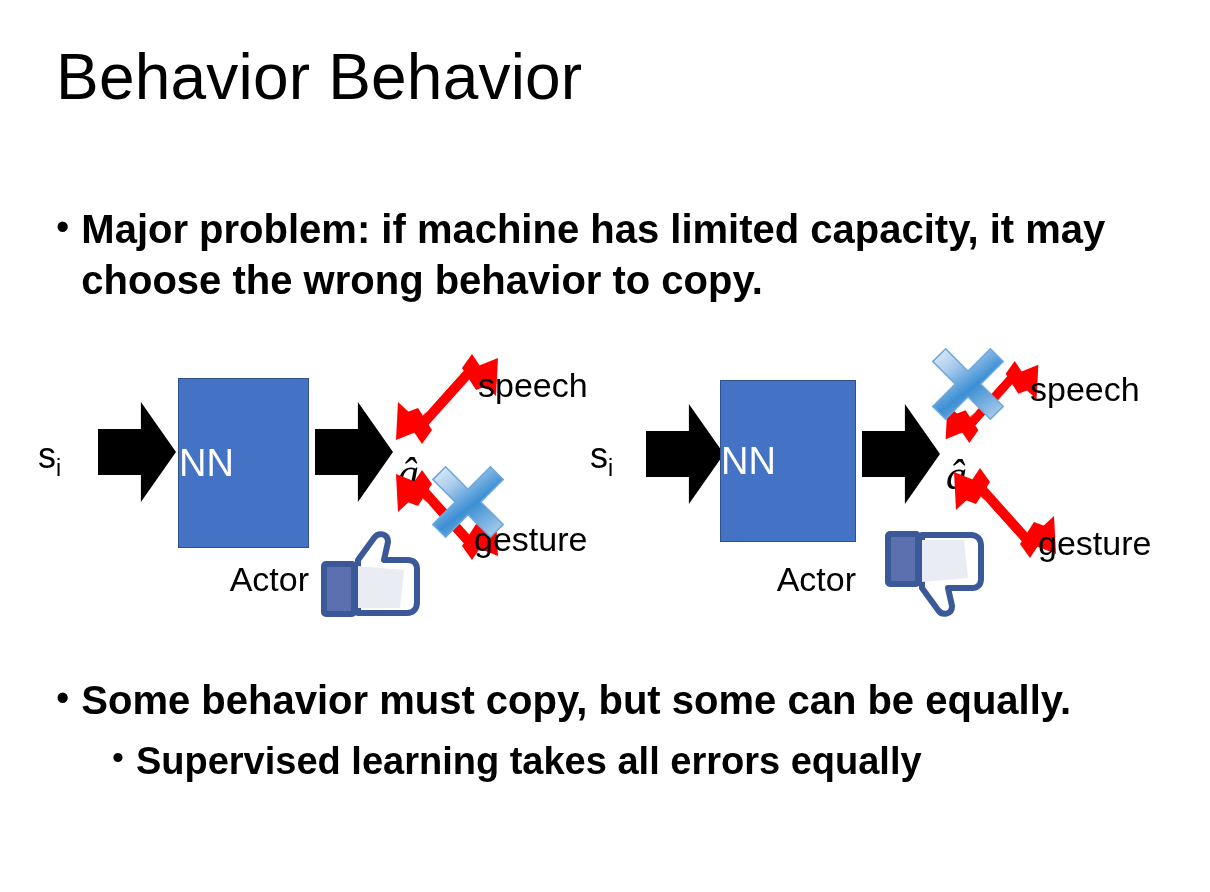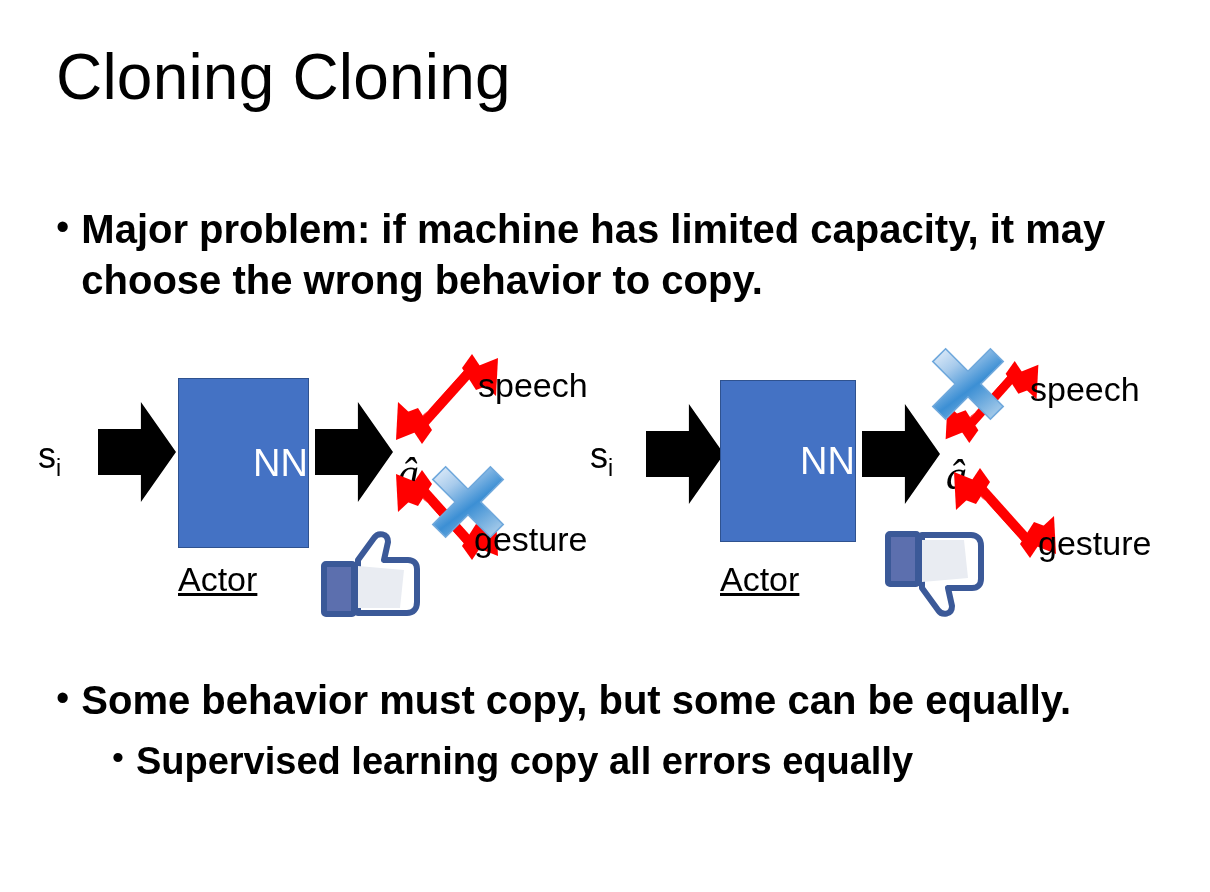--- a/index.html
+++ b/index.html
@@ -81,32 +81,31 @@
     position: absolute;
     background: #4472C4;
     border: 1px solid #2F528F;
     box-sizing: border-box;
   }
   .nn-box-label {
     position: absolute;
     left: 0; right: 0;
     top: 50%;
     transform: translateY(-50%);
-    text-align: right;
+    text-align: left;
     color: #ffffff;
     font-size: 38px;
     line-height: 1;
   }
   .actor-label {
     position: absolute;
     font-size: 34px;
     line-height: 1;
-    text-align: left;
-    white-space: nowrap;
-    text-decoration: underline;
+    text-align: right;
+    white-space: nowrap;
   }
 
   
   .block-arrow {
     position: absolute;
     background: #000000;
     clip-path: polygon(0% 27%, 55% 27%, 55% 0%, 100% 50%, 55% 100%, 55% 73%, 0% 73%);
   }
 
   
@@ -124,21 +123,21 @@
   
   .red-arrow { position: absolute; }
   .x-icon    { position: absolute; }
   .thumb-icon{ position: absolute; }
 </style>
 </head>
 <body>
 
 <div id="slide">
 
-  <div id="slide-title">Cloning Cloning</div>
+  <div id="slide-title">Behavior Behavior</div>
 
   <div class="bullet-row" id="bullet-top">
     <span class="bullet-dot">•</span>
     <span class="bullet-text">Major problem: if machine has limited capacity, it may choose the wrong behavior to copy.</span>
   </div>
 
   <div class="diagram" id="diagram-left">
 
     <div class="state-label" style="left:38px; top:108px;">
       <span>s</span><sub>i</sub>
@@ -270,16 +269,16 @@
     </svg>
   </div>
 
   <div class="bullet-row" id="bullet-bottom">
     <span class="bullet-dot">•</span>
     <span class="bullet-text">Some behavior must copy, but some can be equally.</span>
   </div>
 
   <div class="bullet-row" id="bullet-sub">
     <span class="bullet-dot">•</span>
-    <span class="bullet-text">Supervised learning copy all errors equally</span>
+    <span class="bullet-text">Supervised learning takes all errors equally</span>
   </div>
 
 </div>
 
 </body></html>

